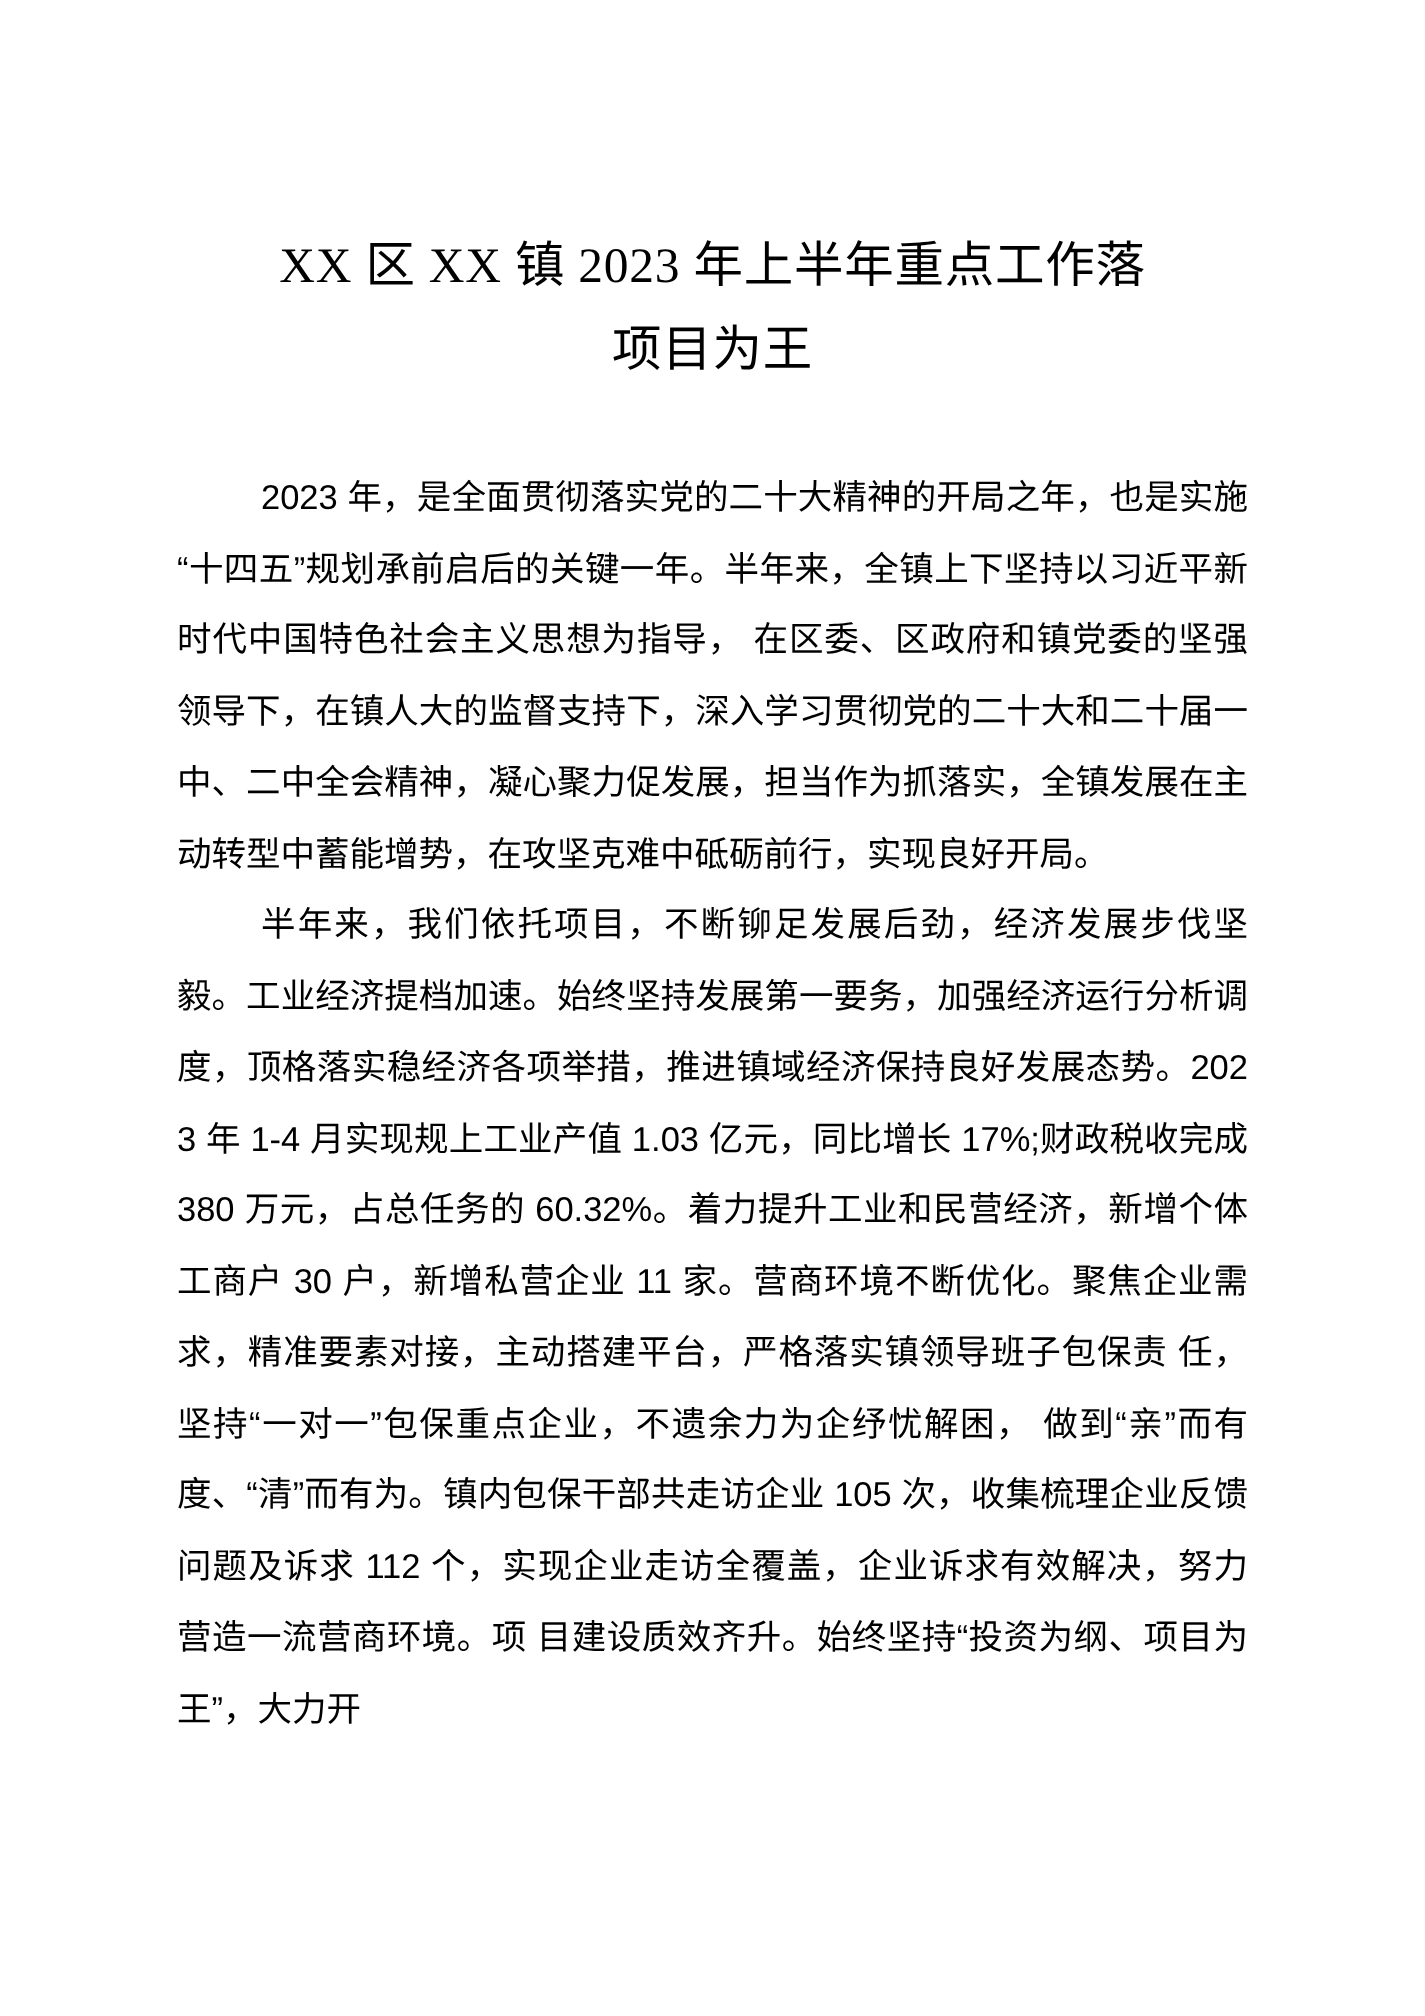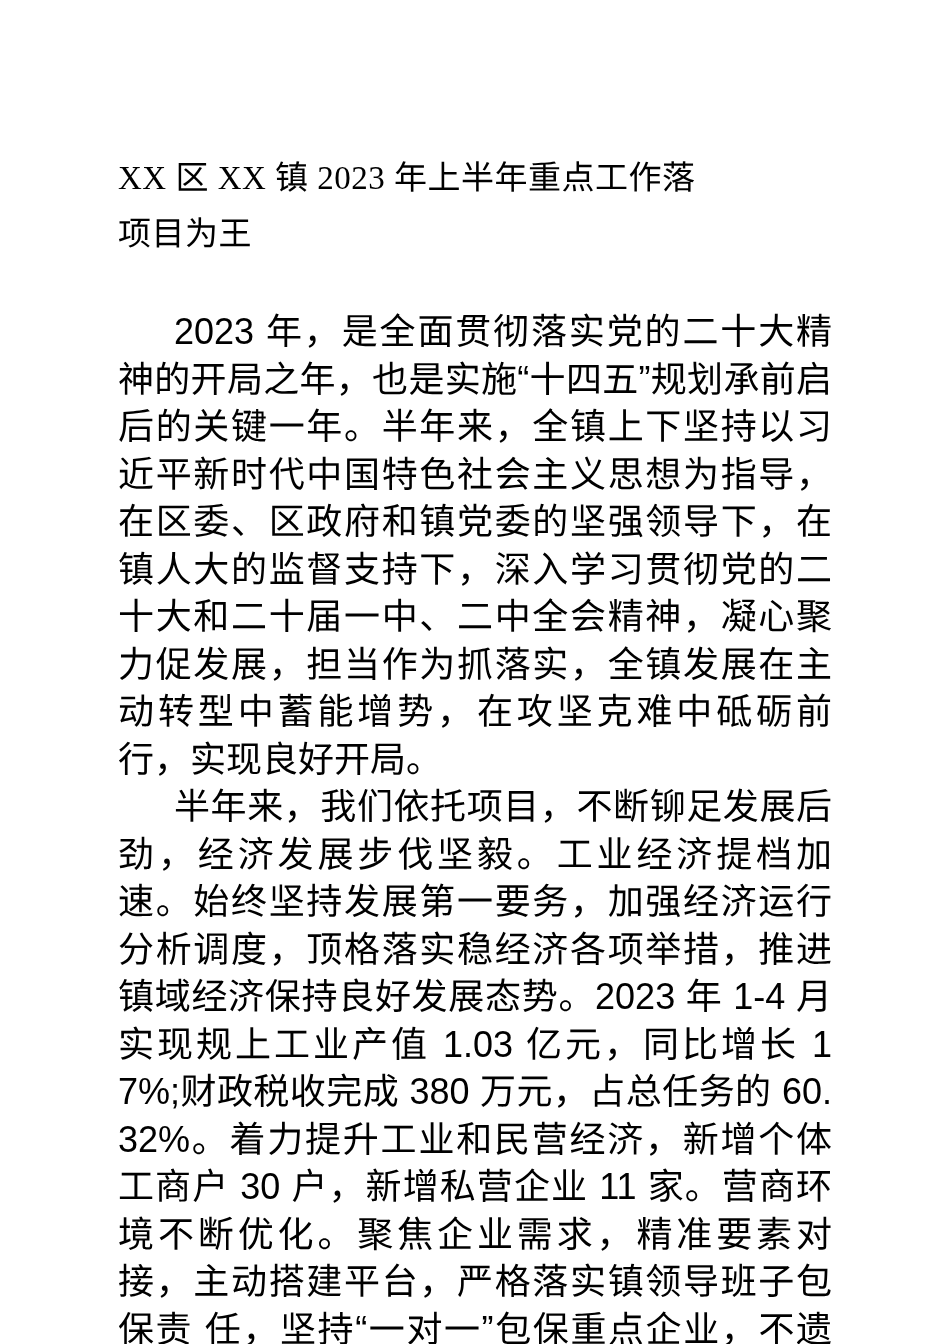--- a/index.html
+++ b/index.html
@@ -32,37 +32,37 @@
     margin: 0;
     padding: 0;
     position: absolute;
     left: 118px;
     top: 150px;
     width: 714px;
     font-family: "Liberation Serif", "DejaVu Serif", serif;
     font-size: 33px;
     line-height: 56px;
     font-weight: 400;
-    text-align: left;
+    text-align: center;
     letter-spacing: 0.5px;
     color: #000000;
   }
 
   
   .doc-body {
     position: absolute;
     left: 118px;
     top: 308px;
     width: 714px;
   }
 
   .para {
     margin: 0 0 0 0;
     padding: 0;
-    font-size: 36px;
+    font-size: 23px;
     line-height: 47.5px;
     text-align: justify;
     text-justify: inter-character;
     text-align-last: left;
     text-indent: 56px;
     letter-spacing: 0px;
     word-break: break-all;
     color: #000000;
     font-weight: 400;
   }

